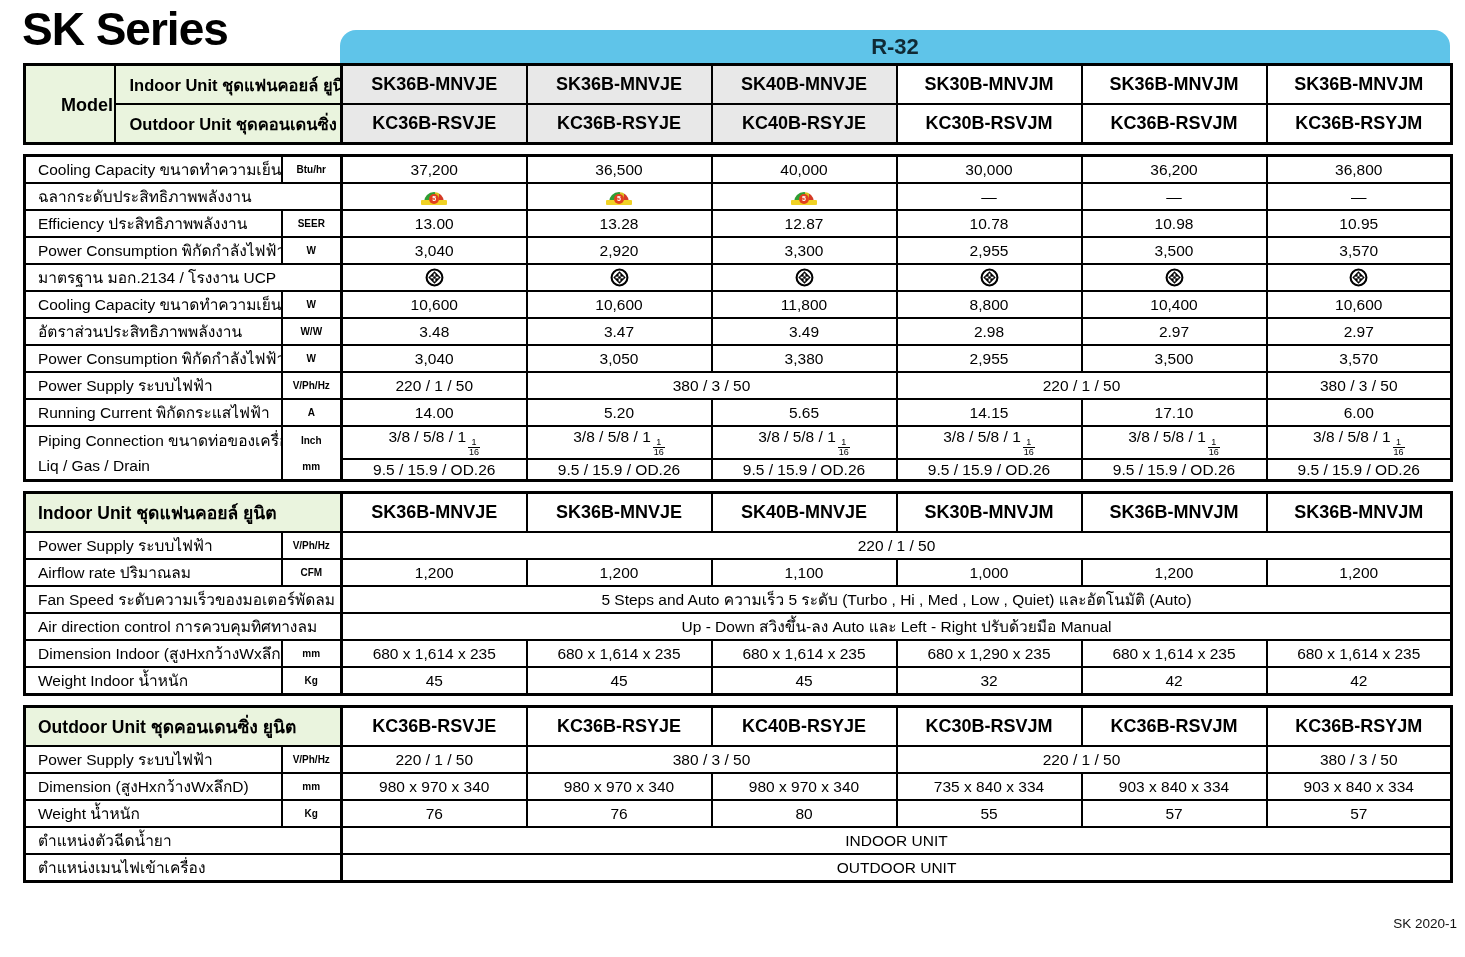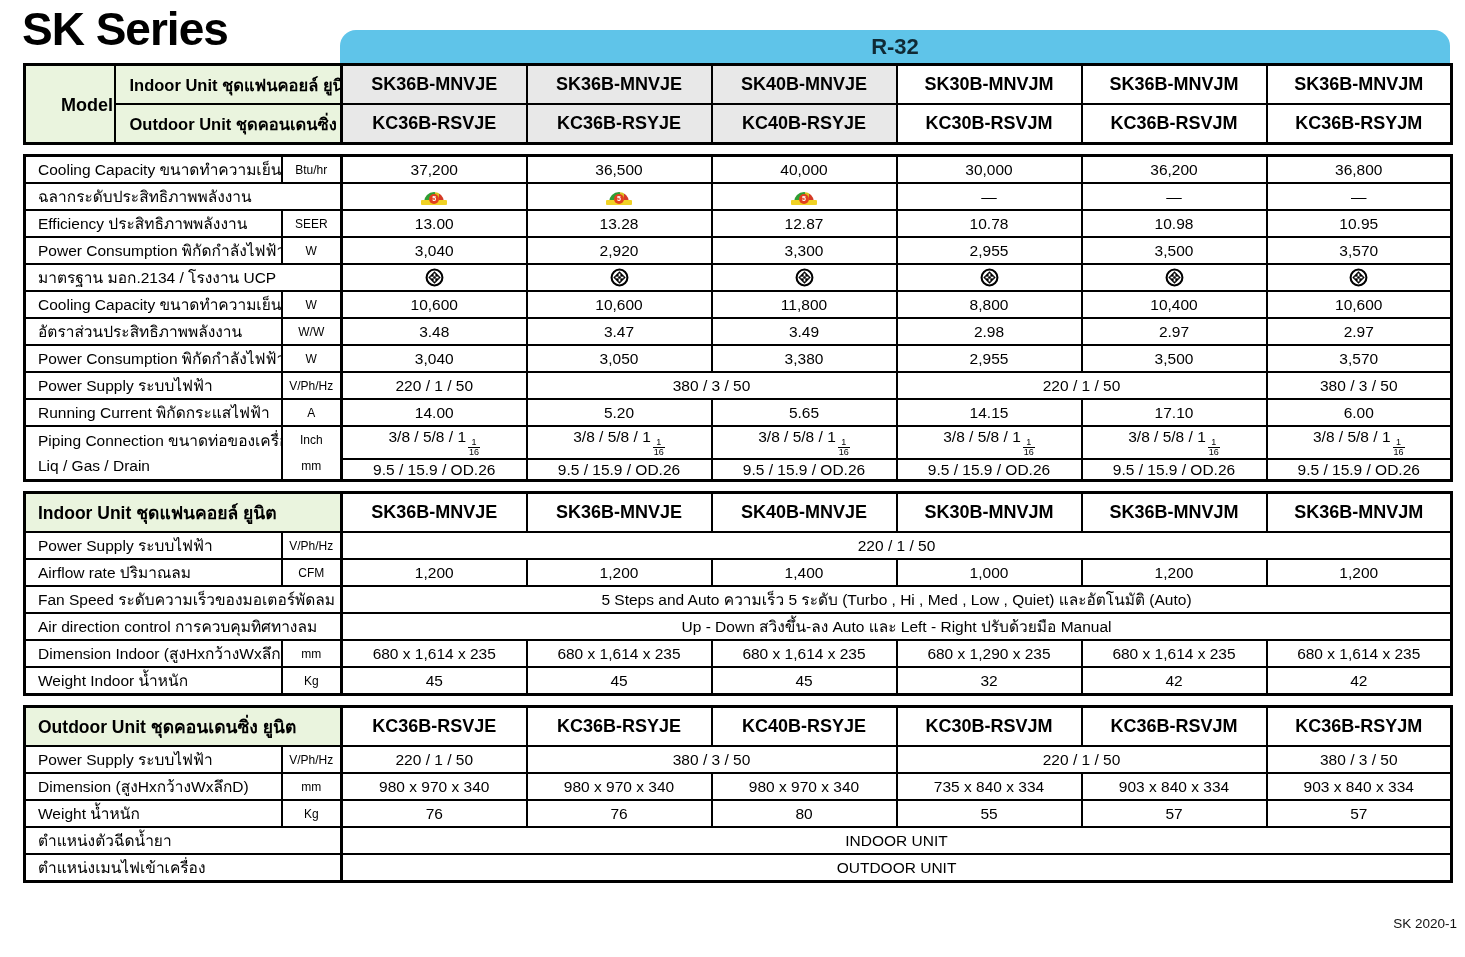--- a/index.html
+++ b/index.html
@@ -31,21 +31,21 @@
 
   
   .header-table td{height:37px;text-align:center;font-weight:bold;font-size:18px;}
   .header-table .green{background:var(--green);padding-left:35px;}
   .header-table .hdr-left{text-align:left;padding-left:14px;font-size:16.5px;}
   .model-cell{background:#fff;}
   .model-cell.gray{background:var(--gray);}
 
   
   .label-cell{text-align:left;padding-left:12px;font-size:15.5px;height:24px;}
-  .unit-cell{text-align:center;font-size:12px;font-weight:normal;}
+  .unit-cell{text-align:center;font-size:10px;font-weight:bold;}
   .val-cell{text-align:center;font-size:15.5px;}
   .indoor-table .val-cell,.outdoor-table .val-cell,
   .indoor-table .label-cell,.outdoor-table .label-cell{height:25px;}
   .section-title{
     background:var(--green);text-align:left;padding-left:12px;
     font-weight:bold;font-size:17.5px;height:37px;
   }
   .section-model{height:37px;text-align:center;font-weight:bold;font-size:18px;background:#fff;}
 
   .dual div{height:26px;display:flex;align-items:center;}
@@ -327,21 +327,21 @@
           <tr>
             <td class="label-cell">Power Supply ระบบไฟฟ้า</td>
             <td class="unit-cell">V/Ph/Hz</td>
             <td class="val-cell thick-left" colspan="6">220 / 1 / 50</td>
           </tr>
           <tr>
             <td class="label-cell">Airflow rate  ปริมาณลม</td>
             <td class="unit-cell">CFM</td>
             <td class="val-cell thick-left">1,200</td>
             <td class="val-cell">1,200</td>
-            <td class="val-cell">1,400</td>
+            <td class="val-cell">1,100</td>
             <td class="val-cell">1,000</td>
             <td class="val-cell">1,200</td>
             <td class="val-cell">1,200</td>
           </tr>
           <tr>
             <td class="label-cell" colspan="2">Fan Speed  ระดับความเร็วของมอเตอร์พัดลม</td>
             <td class="val-cell thick-left" colspan="6">5 Steps and Auto  ความเร็ว  5   ระดับ  (Turbo , Hi , Med , Low , Quiet)  และอัตโนมัติ  (Auto)</td>
           </tr>
           <tr>
             <td class="label-cell" colspan="2">Air direction control   การควบคุมทิศทางลม</td>

